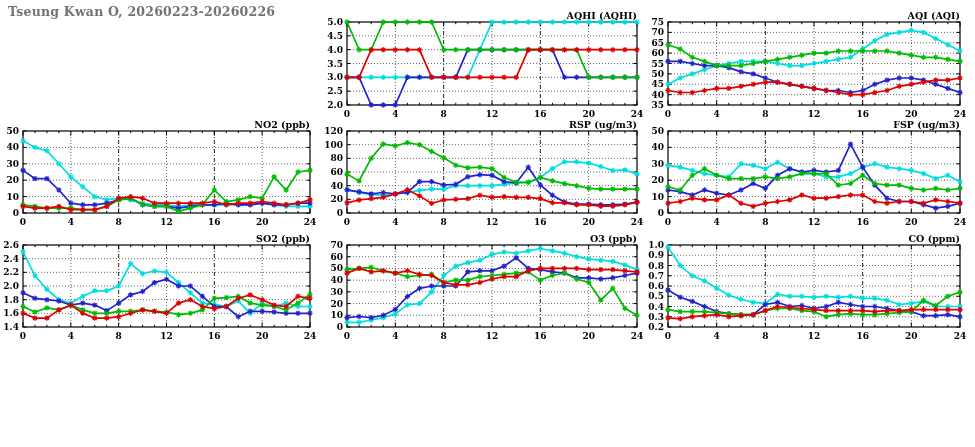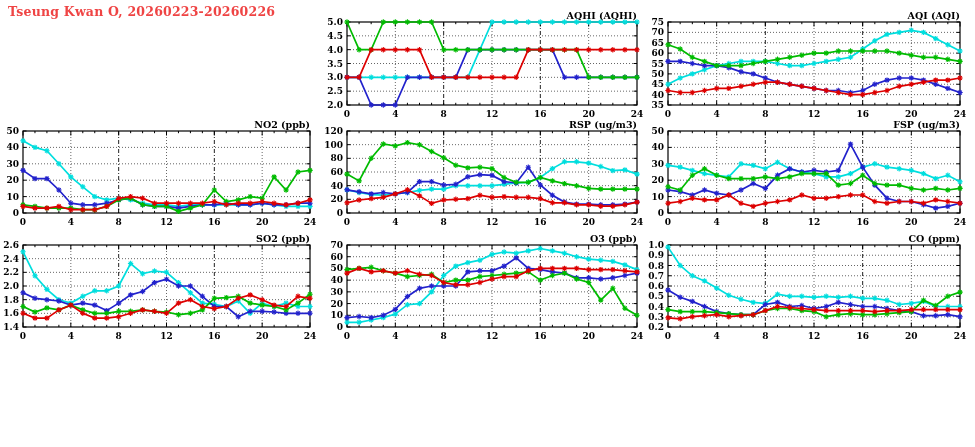--- a/index.html
+++ b/index.html
@@ -1,18 +1,18 @@
 <!DOCTYPE html>
 <html><head>
 <meta charset="utf-8">
 <style>
   html,body{margin:0;padding:0;background:#ffffff;}
   #screen{position:relative;width:975px;height:447px;background:#ffffff;overflow:hidden;
           font-family:"DejaVu Serif", serif;}
-  #main-title{position:absolute;left:8px;top:4px;font-size:12.5px;font-weight:bold;color:#ef4444;
+  #main-title{position:absolute;left:8px;top:4px;font-size:12.5px;font-weight:bold;color:#737373;
               letter-spacing:0.2px;white-space:pre;}
   .chart-box{position:absolute;}
   svg{display:block;}
   text{font-family:"DejaVu Serif", serif;font-weight:bold;fill:#000;}
 </style>
 </head>
 <body>
 
 <div id="screen">
   <div id="main-title">Tseung Kwan O, 20260223-20260226</div>

